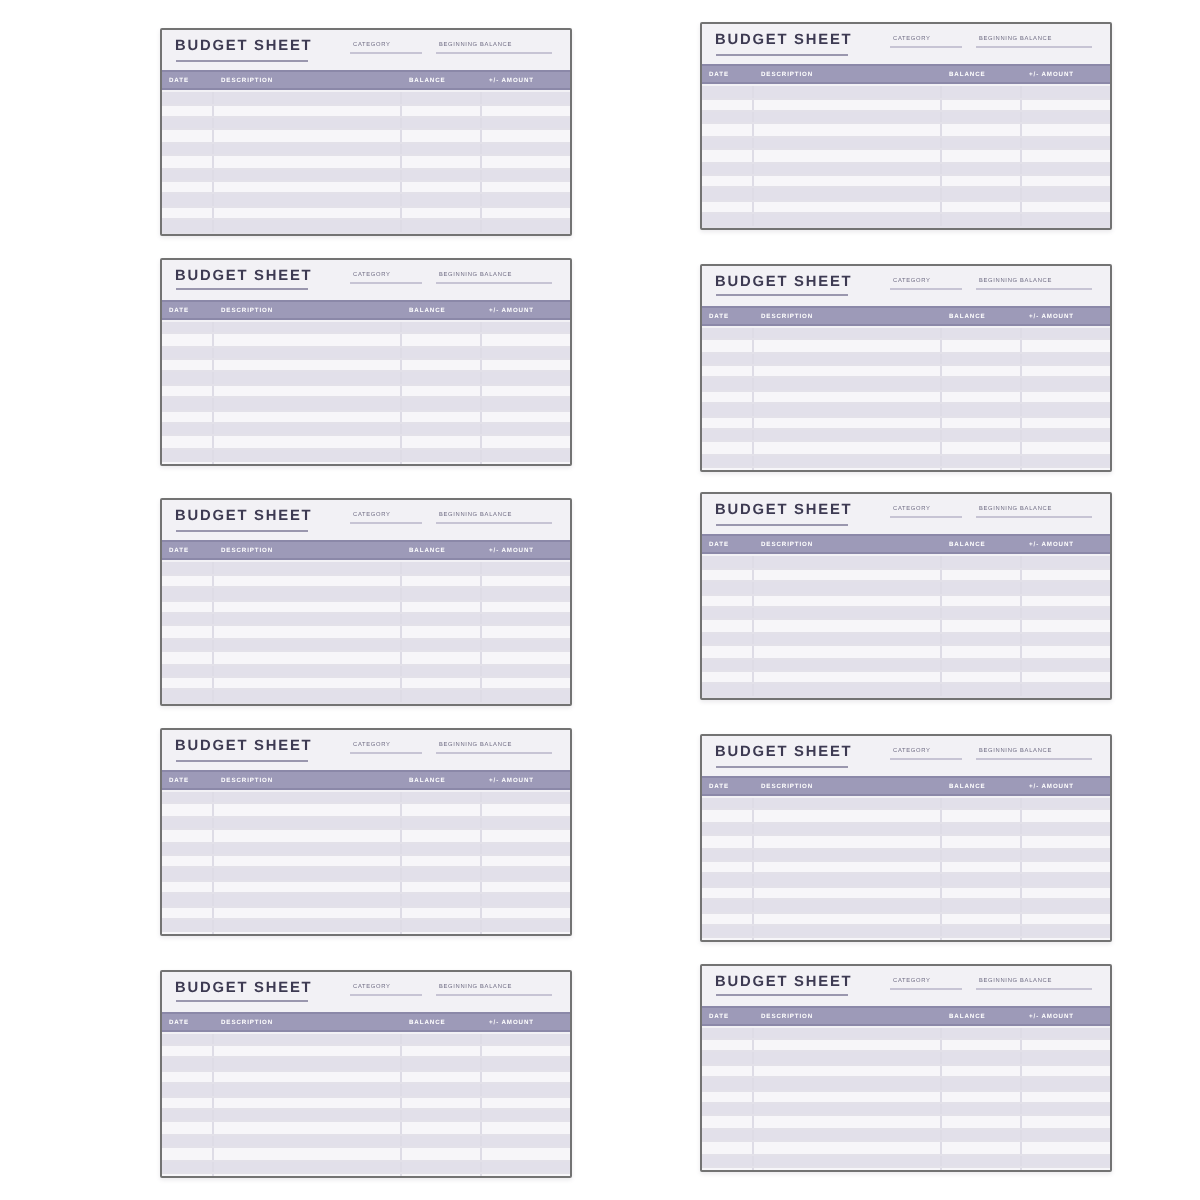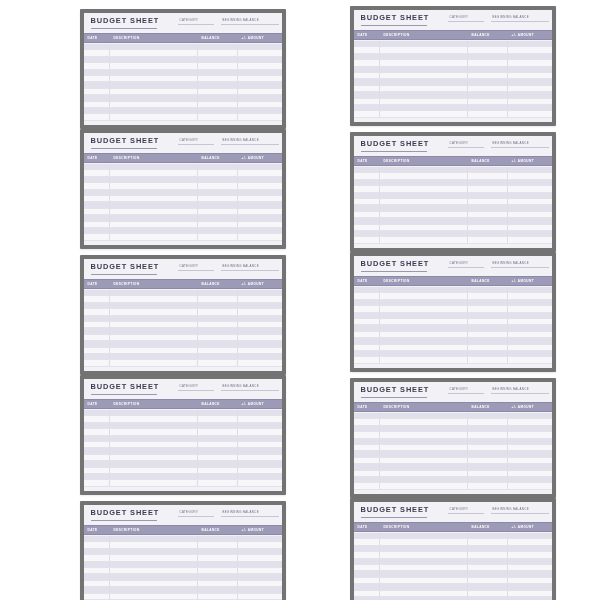--- a/index.html
+++ b/index.html
@@ -27,23 +27,23 @@
   }
   .sheet-cell {
     position: relative;
     display: flex;
     align-items: center;
     justify-content: center;
   }
   .sheet {
     position: relative;
     width: 206px;
-    height: 120px;
+    height: 104px;
     background: #f2f1f5;
-    border: 4px solid #737373;
+    border: 1px solid #737373;
     border-radius: 1px;
     box-shadow: 0 1px 2px rgba(90,88,110,0.13);
     box-sizing: border-box;
     overflow: hidden;
   }
   
   .sheet-cell.shift-left .sheet { margin-left: -4px; }
   .sheet-cell.shift-right .sheet { margin-left: 6px; }
   .sheet-cell.nudge-up .sheet { margin-top: -3px; }
   .sheet-cell.nudge-down .sheet { margin-top: 3px; }

